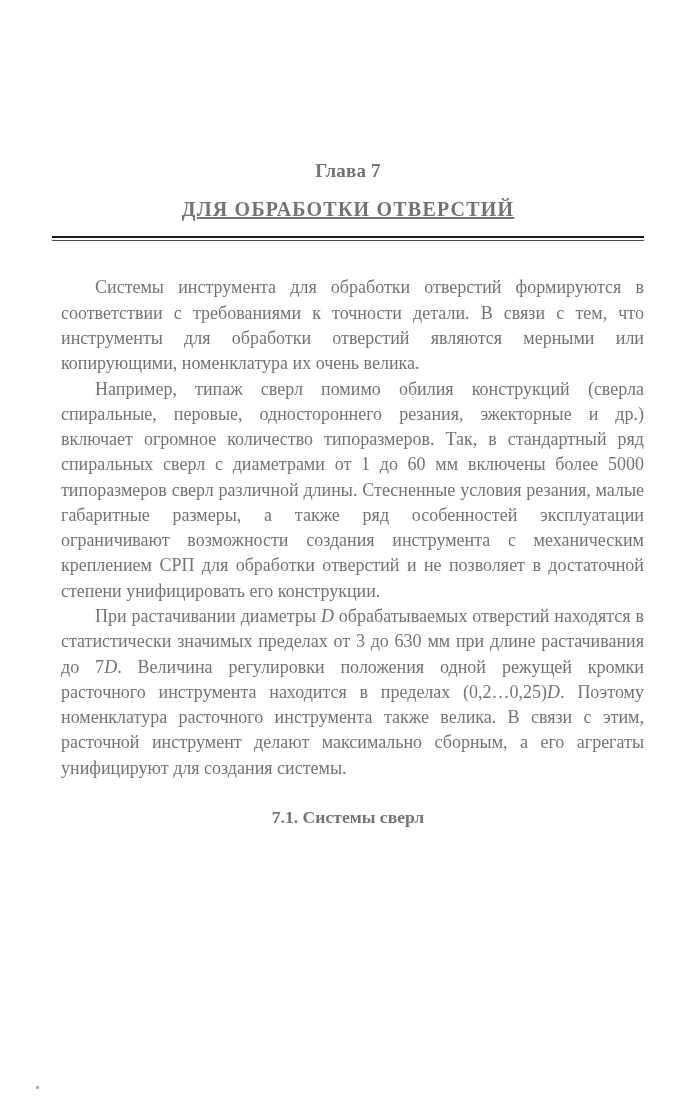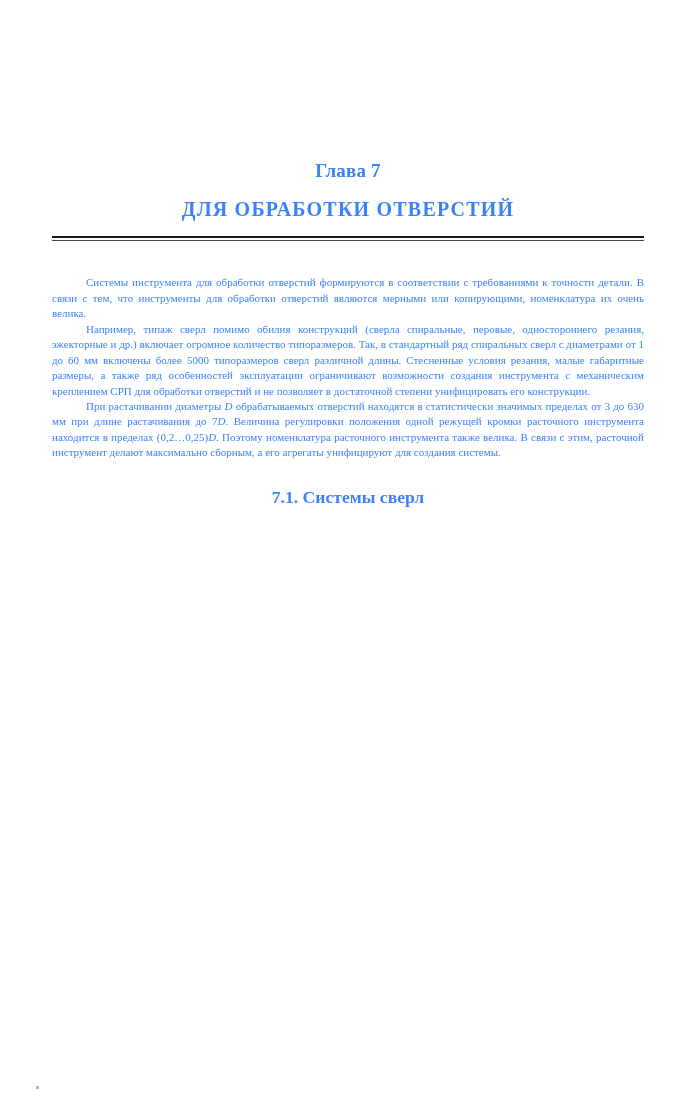--- a/index.html
+++ b/index.html
@@ -6,21 +6,21 @@
     margin: 0;
     padding: 0;
     background: #ffffff;
   }
   .page {
     position: relative;
     width: 695px;
     height: 1101px;
     background: #ffffff;
     font-family: "Liberation Serif", serif;
-    color: #3b82f6;
+    color: #737373;
     overflow: hidden;
   }
   .content {
     position: absolute;
     left: 52px;
     top: 0;
     width: 592px;
   }
   .chapter-number {
     margin-top: 160px;
@@ -32,35 +32,36 @@
   .chapter-title {
     margin-top: 14px;
     text-align: center;
     font-size: 20px;
     font-weight: bold;
     line-height: 1.32;
     letter-spacing: 1.2px;
   }
   .chapter-title .line2 {
     display: block;
+    text-decoration: underline;
   }
   .rule {
     margin-top: 14px;
     border: 0;
     border-top: 2px solid #1a1a1a;
     border-bottom: 1px solid #4a4a4a;
     height: 2px;
     background: transparent;
   }
   .body-text {
     margin-top: 34px;
   }
   p.para {
-    margin: 0 0 0 0;
-    font-size: 11px;
+    margin: 0 0 0 9px;
+    font-size: 18px;
     line-height: 1.405;
     text-align: justify;
     text-indent: 34px;
     hyphens: manual;
   }
   p.para + p.para {
     margin-top: 0;
   }
   .section-heading {
     margin-top: 26px;

